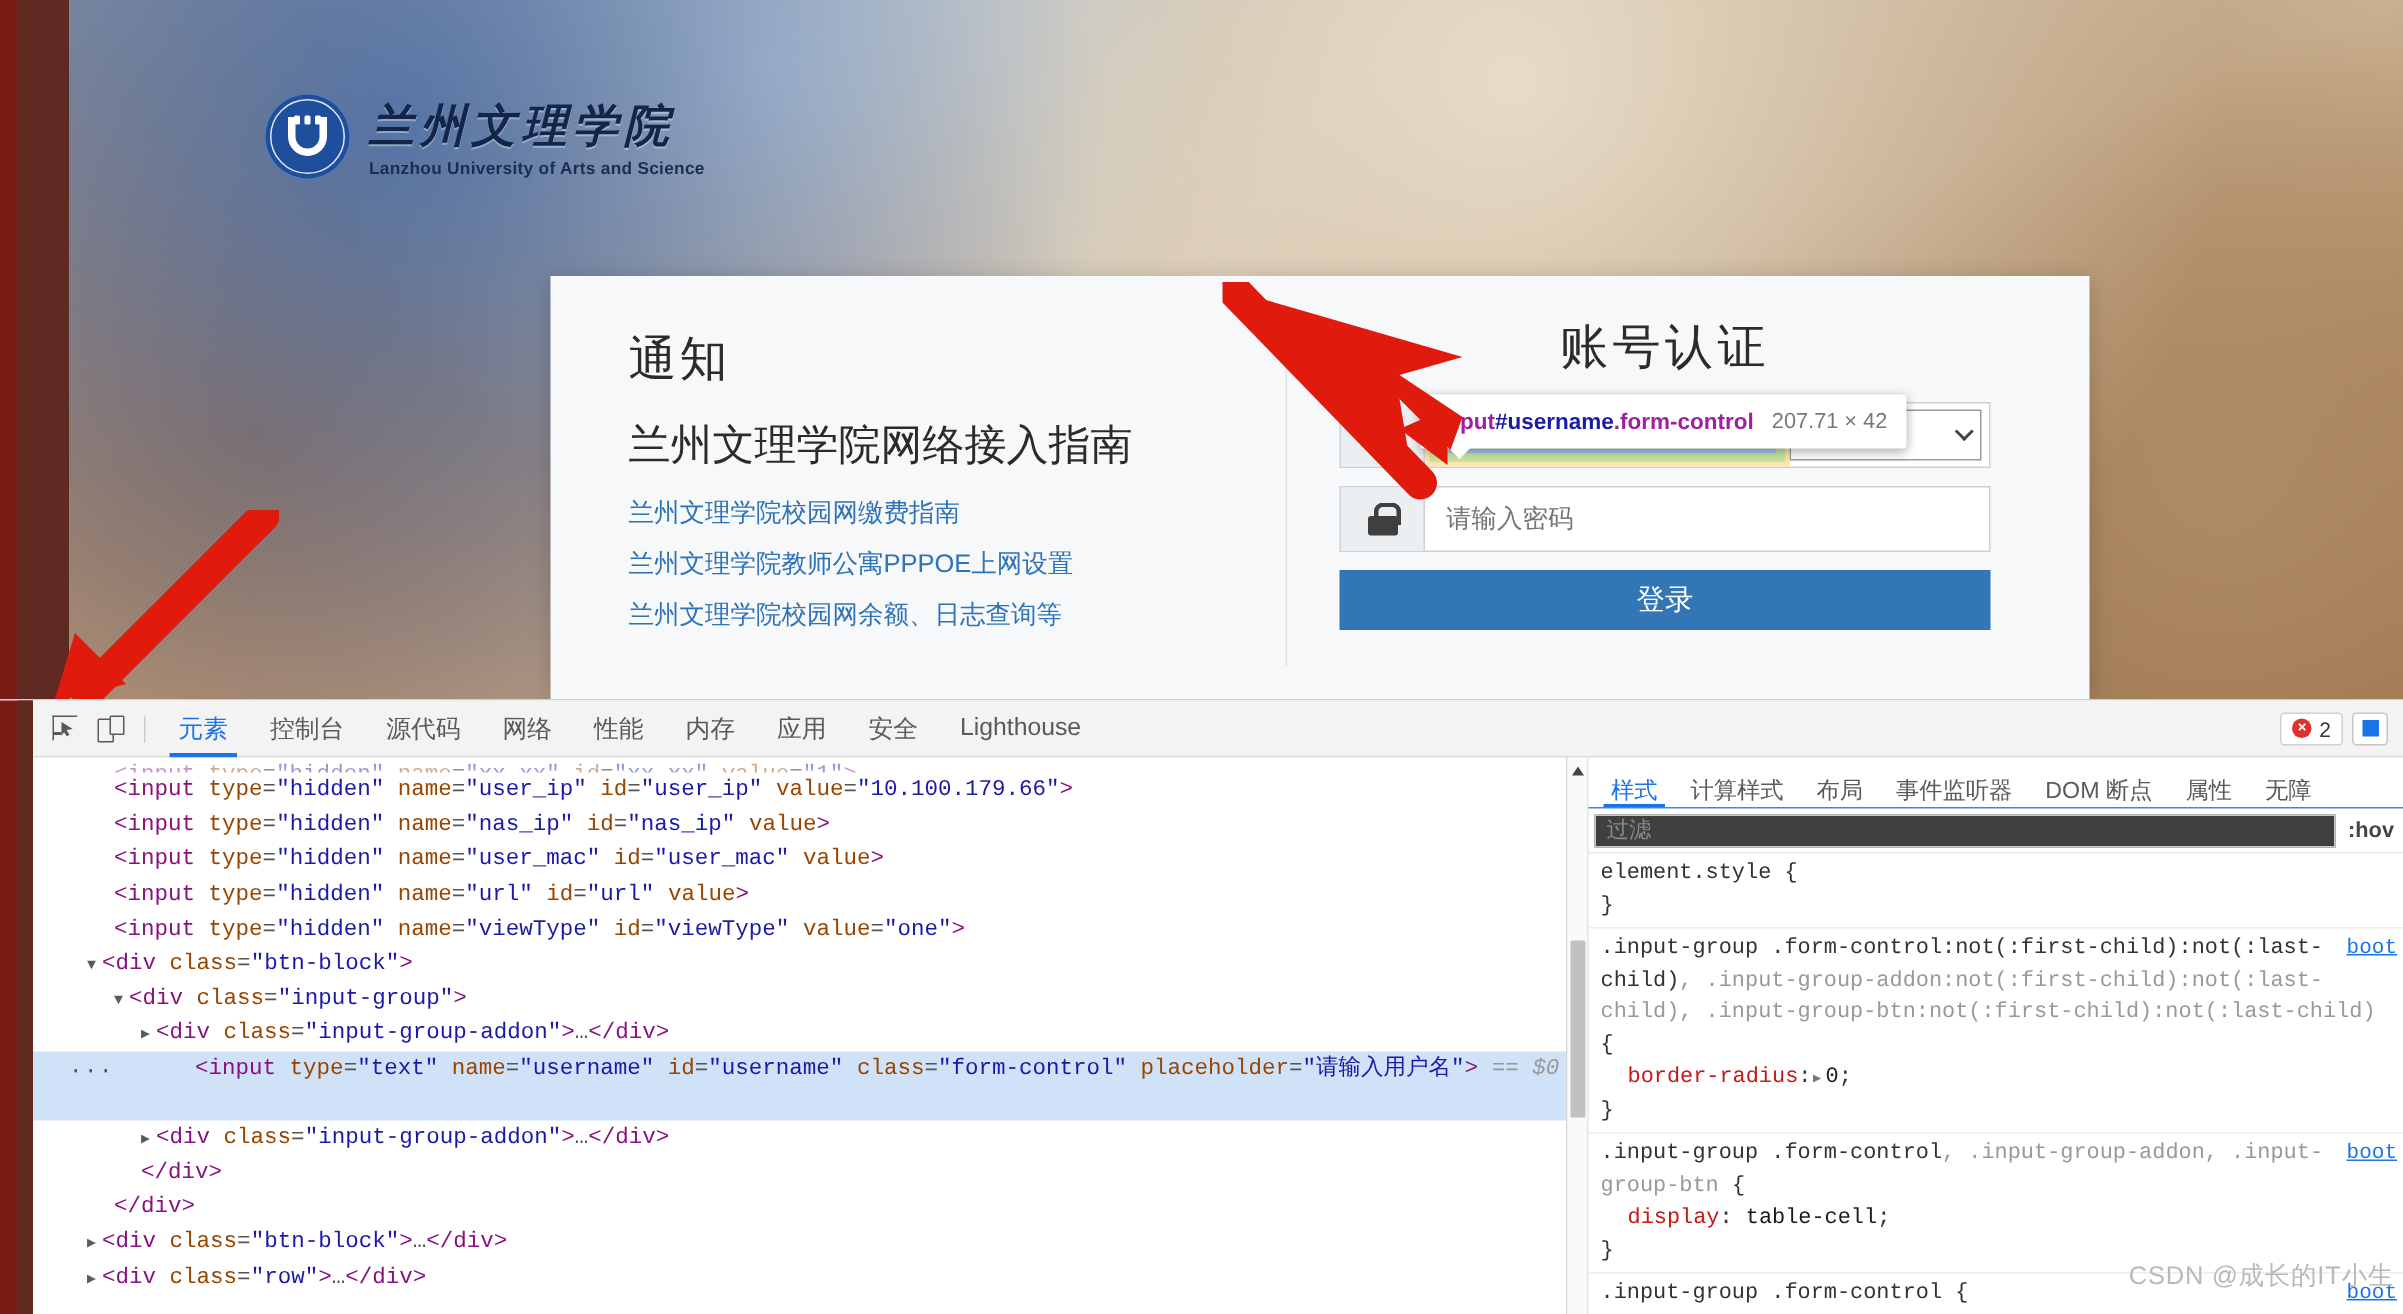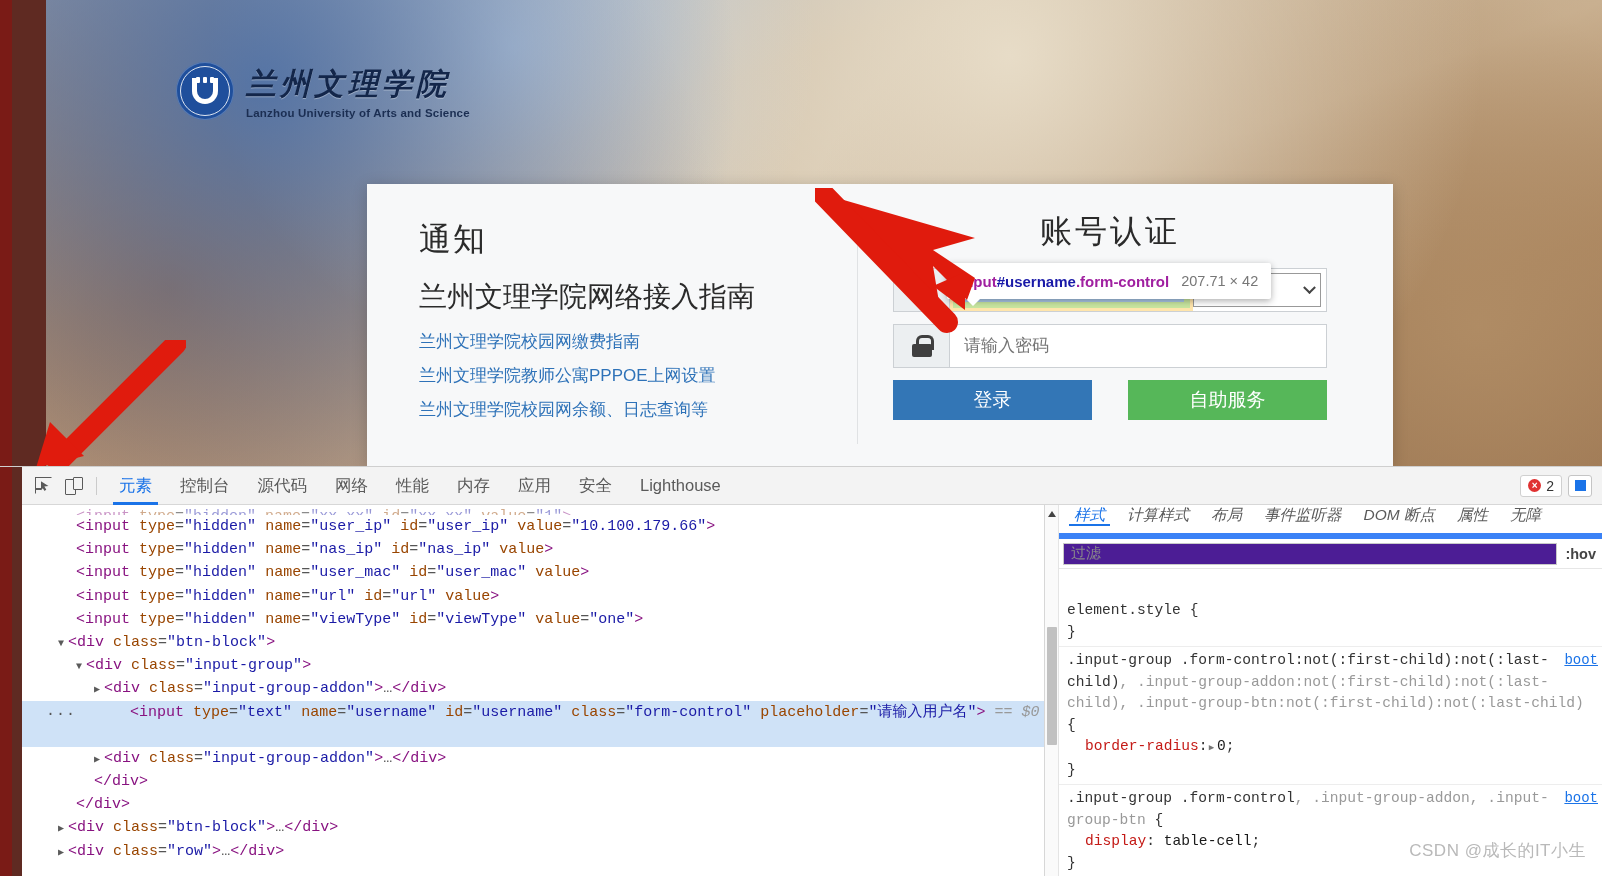--- a/index.html
+++ b/index.html
@@ -315,38 +315,38 @@
     position: absolute; left: 3px; top: 6px;
     border-left: 4px solid transparent; border-right: 4px solid transparent;
     border-bottom: 6px solid #444;
   }
   .sp-thumb {
     position: absolute; left: 2px; top: 122px; width: 10px; height: 118px;
     background: #c1c1c1; border-radius: 1px;
   }
   .sp-body { position: absolute; left: 14px; top: 0; right: 0; bottom: 0; }
   .sp-tabs {
-    display: flex; align-items: flex-start; height: 34px; border-bottom: 6px solid #3b82f6;
-    padding-left: 4px; overflow: hidden; font-style: italic;
+    display: flex; align-items: flex-end; height: 34px; border-bottom: 1px solid #3b82f6;
+    padding-left: 4px; overflow: hidden;
   }
   .sp-tab {
     display: flex; align-items: center; padding: 0 11px; font-size: 15.5px;
     color: #5a5a5a; cursor: pointer; position: relative; white-space: nowrap;
   }
   .sp-tab.active { color: #1a73e8; }
   .sp-tab.active::after {
     content: ""; position: absolute; left: 6px; right: 6px; bottom: 0; height: 2.5px;
     background: #1a73e8;
   }
   .sp-filter-row {
     height: 30px; display: flex; align-items: center; gap: 8px;
     border-bottom: 1px solid #e6e6e6; padding: 0 4px;
   }
   .sp-filter {
-    flex: 1; height: 22px; border: 1px solid #c9c9c9; background: #4c1d95;
+    flex: 1; height: 22px; border: 1px solid #c9c9c9; background: #404040;
     font-size: 15px; color: #8a8a8a; padding: 0 7px; display: flex; align-items: center;
     font-family: "Liberation Sans", sans-serif;
   }
   .sp-hov { font-size: 14.5px; font-weight: 700; color: #444; white-space: nowrap; padding-right: 2px; }
   .sp-rules {
     position: absolute; left: 0; right: 0; top: 64px; bottom: 0; overflow: hidden;
     font-family: "Liberation Mono", monospace; font-size: 14.6px; line-height: 21.5px;
   }
   .rule {
     padding: 3px 6px 3px 8px; border-bottom: 1px solid #ededed; position: relative;
@@ -357,24 +357,24 @@
   .prop-name { color: #c41a16; padding-left: 18px; }
   .prop-val { color: #1a1a1a; }
   .brace { color: #333; }
   .src-link {
     position: absolute; right: 4px; top: 3px; color: #1a73e8;
     text-decoration: underline; font-size: 14px; cursor: pointer; white-space: nowrap;
   }
   .expand-tri {
     display: inline-block; color: #777; font-size: 9px; padding: 0 3px 0 1px;
   }
-  .rule.es { color: #888; margin-top: 28px; }
+  .rule.es { color: #888; }
 
   .watermark {
-    position: absolute; right: 16px; bottom: 14px; font-size: 17px; color: #b9b9b9;
+    position: absolute; right: 6px; bottom: 14px; font-size: 17px; color: #b9b9b9;
     letter-spacing: .5px; z-index: 60; pointer-events: none;
     font-family: "Liberation Sans", sans-serif;
   }
 </style>
 </head>
 <body>
 
 <div id="root">
 
   <div class="page-area">
@@ -429,21 +429,20 @@
 
         <div class="input-group">
           <div class="ig-addon">
             <span class="icon-lock"></span>
           </div>
           <input class="ig-input" type="password" placeholder="请输入密码" style="">
         </div>
 
         <div class="btn-row">
           <button class="btn btn-login">登录</button>
-          <button class="btn btn-self">自助服务</button>
         </div>
       </div>
     </div>
 
     <div class="el-tooltip">
       <span class="tag"><span>input</span><span class="idpart">#username</span><span>.form-control</span></span>
       <span class="dim">207.71 × 42</span>
     </div>
 
     <svg class="arrow" style="left:815px; top:188px;" width="190" height="150" viewBox="0 0 190 150">

